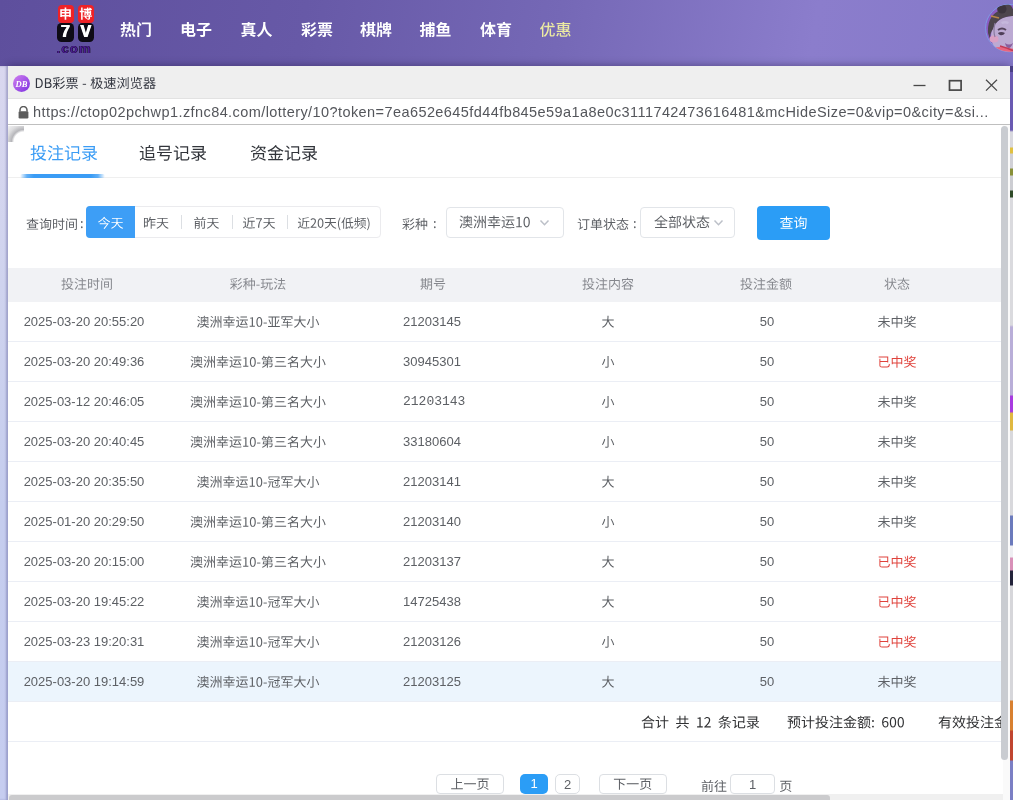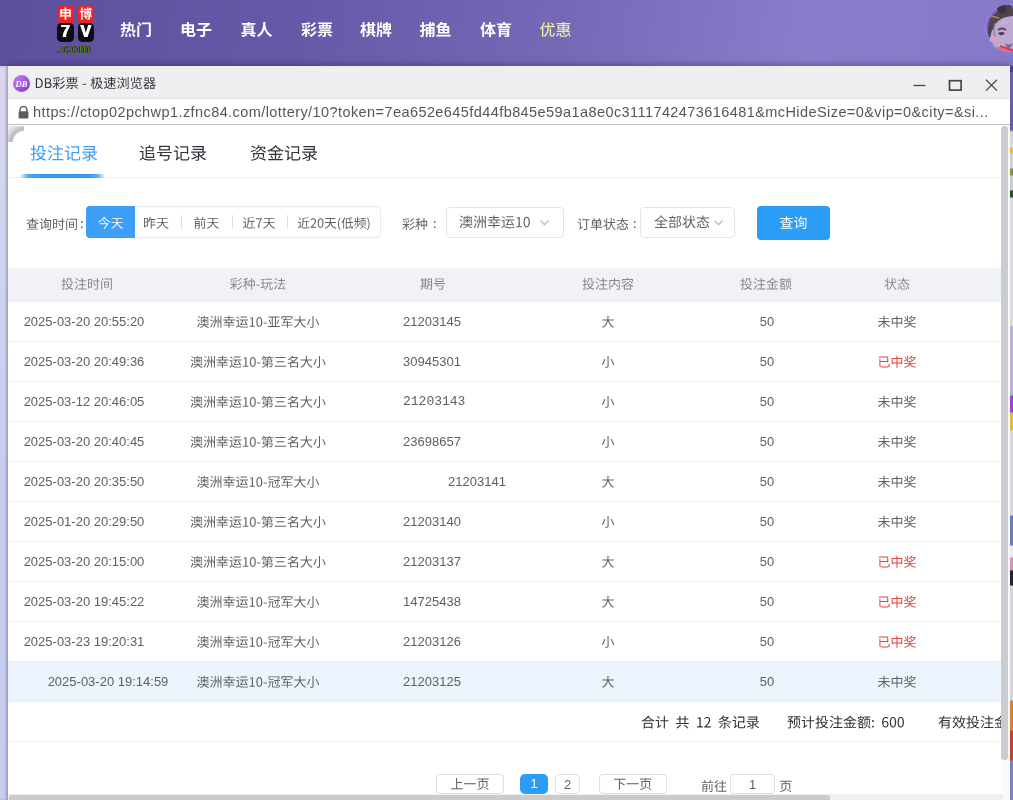--- a/index.html
+++ b/index.html
@@ -9,21 +9,21 @@
 .row{position:absolute;left:8px;width:1000px;height:40px;border-bottom:1px solid #ebeef5;}
 </style></head>
 <body>
 
 <div class="abs" style="left:0;top:0;width:1013px;height:66px;background:linear-gradient(100deg,#5e4f9d 0%,#6759a7 30%,#7568b6 55%,#8b7dcc 80%,#8579c9 100%);"></div>
 
 <div class="abs" style="left:57.5px;top:5px;width:16px;height:17.5px;background:#ee2227;border-radius:4px;z-index:2"></div>
 <div class="abs" style="left:77.8px;top:5px;width:16px;height:17.5px;background:#ee2227;border-radius:4px;z-index:2"></div>
 <div class="abs" style="left:57.2px;top:23.3px;width:16.5px;height:18.3px;background:#0e0b15;border-radius:4.5px;z-index:2;color:#fff;font-weight:bold;font-size:16px;text-align:center;line-height:18.3px;text-shadow:0.5px 0 0 #fff,-0.5px 0 0 #fff;">7</div>
 <div class="abs" style="left:77.5px;top:23.3px;width:16.5px;height:18.3px;background:#0e0b15;border-radius:4.5px;z-index:2;color:#fff;font-weight:bold;font-size:16px;text-align:center;line-height:18.3px;text-shadow:0.5px 0 0 #fff,-0.5px 0 0 #fff;">V</div>
-<div class="abs" style="left:56.5px;top:40.6px;width:42px;font-size:13px;font-weight:bold;color:#4d7c0f;letter-spacing:1.2px;z-index:2;text-shadow:0.6px 0 0 #0c0a12,-0.3px 0 0 #0c0a12;">.com</div>
+<div class="abs" style="left:56.5px;top:40.6px;width:42px;font-size:13px;font-weight:bold;color:#4c1d95;letter-spacing:1.2px;z-index:2;text-shadow:0.6px 0 0 #0c0a12,-0.3px 0 0 #0c0a12;">.com</div>
 
 <svg class="abs" style="left:985px;top:3px;z-index:2;" width="28" height="50" viewBox="0 0 28 50">
 <defs>
       <clipPath id="avc">
         <circle cx="24.3" cy="25.1" r="23.7"></circle>
       </clipPath>
     </defs>
 <circle cx="24.3" cy="25.1" r="23.7" fill="#8a5dc2" stroke="#7e9ae4" stroke-width="1"></circle>
 <g clip-path="url(#avc)">
 <ellipse cx="27" cy="33" rx="21" ry="20" fill="#bcaad3"></ellipse>
@@ -100,44 +100,44 @@
 <div class="row" style="top:342px;"></div>
 <div class="cell" style="top:342px;left:19px;width:130px;">2025-03-20 20:49:36</div>
 <div class="cell" style="top:342px;left:403px;width:58px;">30945301</div>
 <div class="cell" style="top:342px;left:742px;width:50px;">50</div>
 <div class="row" style="top:382px;"></div>
 <div class="cell" style="top:382px;left:19px;width:130px;">2025-03-12 20:46:05</div>
 <div class="cell" style="top:382px;left:403px;width:58px;font-family:Liberation Mono, monospace;">21203143</div>
 <div class="cell" style="top:382px;left:742px;width:50px;">50</div>
 <div class="row" style="top:422px;"></div>
 <div class="cell" style="top:422px;left:19px;width:130px;">2025-03-20 20:40:45</div>
-<div class="cell" style="top:422px;left:403px;width:58px;">23698657</div>
+<div class="cell" style="top:422px;left:403px;width:58px;">33180604</div>
 <div class="cell" style="top:422px;left:742px;width:50px;">50</div>
 <div class="row" style="top:462px;"></div>
 <div class="cell" style="top:462px;left:19px;width:130px;">2025-03-20 20:35:50</div>
-<div class="cell" style="top:462px;left:403px;width:58px;margin-left:45px;">21203141</div>
+<div class="cell" style="top:462px;left:403px;width:58px;">21203141</div>
 <div class="cell" style="top:462px;left:742px;width:50px;">50</div>
 <div class="row" style="top:502px;"></div>
 <div class="cell" style="top:502px;left:19px;width:130px;">2025-01-20 20:29:50</div>
 <div class="cell" style="top:502px;left:403px;width:58px;">21203140</div>
 <div class="cell" style="top:502px;left:742px;width:50px;">50</div>
 <div class="row" style="top:542px;"></div>
 <div class="cell" style="top:542px;left:19px;width:130px;">2025-03-20 20:15:00</div>
 <div class="cell" style="top:542px;left:403px;width:58px;">21203137</div>
 <div class="cell" style="top:542px;left:742px;width:50px;">50</div>
 <div class="row" style="top:582px;"></div>
 <div class="cell" style="top:582px;left:19px;width:130px;">2025-03-20 19:45:22</div>
 <div class="cell" style="top:582px;left:403px;width:58px;">14725438</div>
 <div class="cell" style="top:582px;left:742px;width:50px;">50</div>
 <div class="row" style="top:622px;"></div>
 <div class="cell" style="top:622px;left:19px;width:130px;">2025-03-23 19:20:31</div>
 <div class="cell" style="top:622px;left:403px;width:58px;">21203126</div>
 <div class="cell" style="top:622px;left:742px;width:50px;">50</div>
 <div class="row" style="top:662px;background:#ecf5fd;"></div>
-<div class="cell" style="top:662px;left:19px;width:130px;margin-left:24px;">2025-03-20 19:14:59</div>
+<div class="cell" style="top:662px;left:19px;width:130px;">2025-03-20 19:14:59</div>
 <div class="cell" style="top:662px;left:403px;width:58px;">21203125</div>
 <div class="cell" style="top:662px;left:742px;width:50px;">50</div>
 
 <div class="abs" style="left:8px;top:741px;width:1002px;height:1px;background:#ebeef5;"></div>
 
 <div class="abs" style="left:436px;top:774px;width:67.5px;height:20px;border:1px solid #dcdfe3;border-radius:4px;background:#fff;"></div>
 <div class="abs" style="left:520px;top:774px;width:28px;height:20px;background:#2b9df6;border-radius:5px;color:#fff;font-size:13px;text-align:center;line-height:20px;">1</div>
 <div class="abs" style="left:555px;top:774px;width:25px;height:20px;border:1px solid #dcdfe3;border-radius:5px;color:#5d6065;font-size:13px;text-align:center;line-height:19px;">2</div>
 <div class="abs" style="left:598.7px;top:774px;width:68px;height:20px;border:1px solid #dcdfe3;border-radius:4px;background:#fff;"></div>
 <div class="abs" style="left:730.3px;top:774px;width:44.5px;height:20px;border:1px solid #dcdfe3;border-radius:4px;color:#5d6065;font-size:13px;text-align:center;line-height:19px;">1</div>

